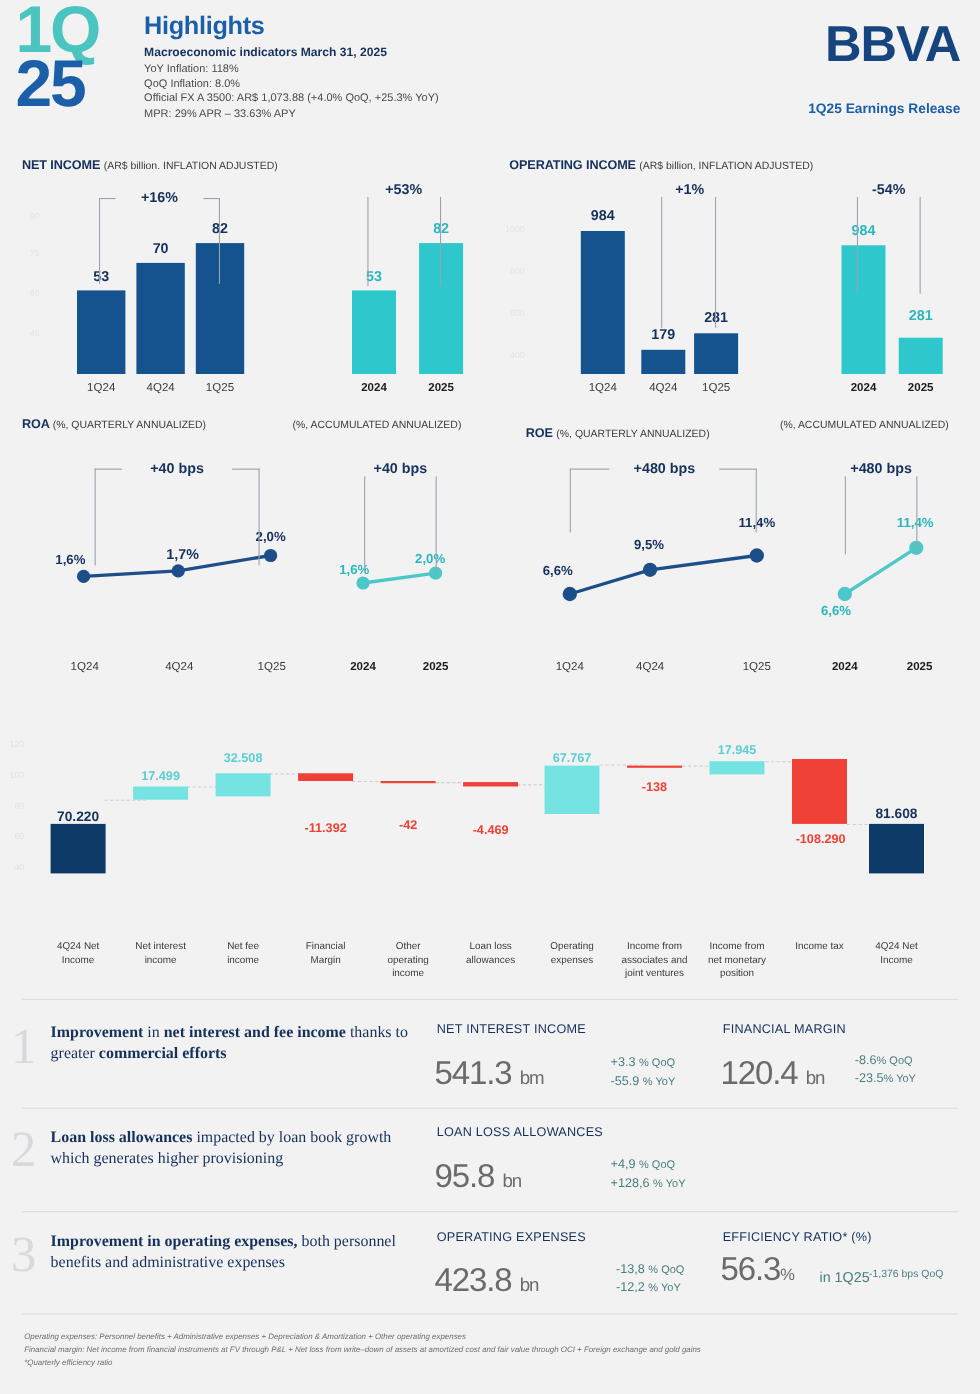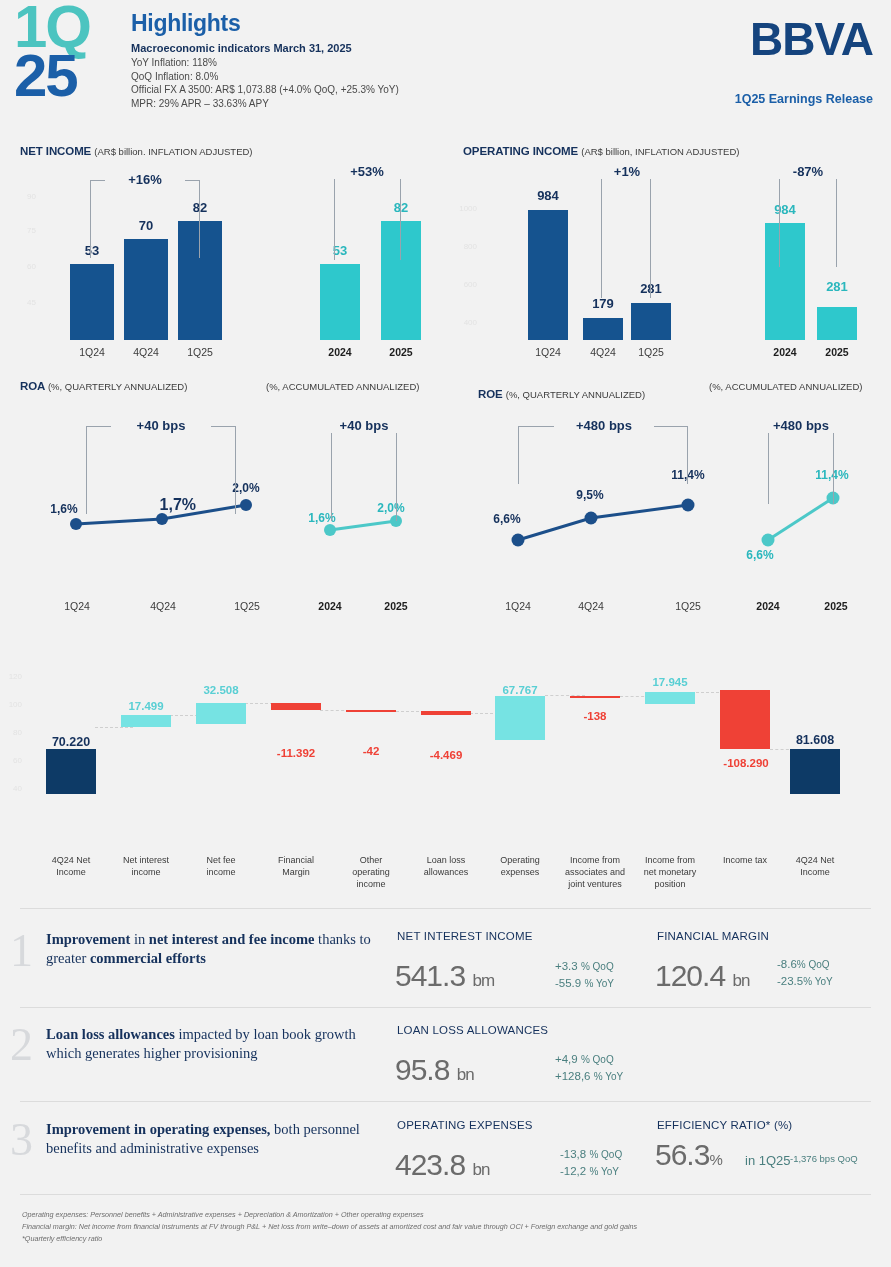--- a/index.html
+++ b/index.html
@@ -179,42 +179,42 @@
   <div class="bar teal" style="left:765px; top:223px; width:40px; height:117px;"></div>
   <div class="bar teal" style="left:817px; top:307px; width:40px; height:33px;"></div>
 
   <div class="barlbl teal" style="left:761px; top:202px; width:48px;">984</div>
   <div class="barlbl teal" style="left:813px; top:279px; width:48px;">281</div>
 
   <div class="axlbl bold" style="left:761px; top:346px; width:48px;">2024</div>
   <div class="axlbl bold" style="left:813px; top:346px; width:48px;">2025</div>
 
   <div class="bracket" style="left:779px; top:172px; width:58px; height:95px;"></div>
-  <div class="bracket-lbl" style="left:772px; top:164px; width:72px;">-87%</div>
+  <div class="bracket-lbl" style="left:772px; top:164px; width:72px;">-54%</div>
 
   <div class="panel" style="left:20px; top:380px; width:250px;">
     <div class="panel-title">
       <span>ROA</span>
       <span class="sub">(%, QUARTERLY ANNUALIZED)</span>
     </div>
   </div>
   <div class="panel-title-right" style="position:absolute; left:266px; top:381px;">(%, ACCUMULATED ANNUALIZED)</div>
 
   <svg style="position:absolute; left:0px; top:395px;" width="440" height="200">
     <polyline points="76,129 162,124 246,110" fill="none" stroke="#1c4f8a" stroke-width="3"></polyline>
     <circle cx="76" cy="129" r="6" fill="#1c4f8a"></circle>
     <circle cx="162" cy="124" r="6" fill="#1c4f8a"></circle>
     <circle cx="246" cy="110" r="6" fill="#1c4f8a"></circle>
     <polyline points="330,135 396,126" fill="none" stroke="#4cc8c8" stroke-width="3"></polyline>
     <circle cx="330" cy="135" r="6" fill="#4cc8c8"></circle>
     <circle cx="396" cy="126" r="6" fill="#4cc8c8"></circle>
   </svg>
 
   <div class="barlbl navy" style="left:42px; top:502px; width:44px; font-size:12px;">1,6%</div>
-  <div class="barlbl navy" style="left:152px; top:496px; width:44px; font-size:16px;text-align:right;">1,7%</div>
+  <div class="barlbl navy" style="left:144px; top:496px; width:44px; font-size:13px;">1,7%</div>
   <div class="barlbl navy" style="left:224px; top:481px; width:44px; font-size:12px;">2,0%</div>
   <div class="barlbl teal" style="left:300px; top:511px; width:44px; font-size:12px;">1,6%</div>
   <div class="barlbl teal" style="left:369px; top:501px; width:44px; font-size:12px;">2,0%</div>
 
   <div class="axlbl" style="left:51px; top:600px; width:52px;">1Q24</div>
   <div class="axlbl" style="left:137px; top:600px; width:52px;">4Q24</div>
   <div class="axlbl" style="left:221px; top:600px; width:52px;">1Q25</div>
   <div class="axlbl bold" style="left:306px; top:600px; width:48px;">2024</div>
   <div class="axlbl bold" style="left:372px; top:600px; width:48px;">2025</div>
 

